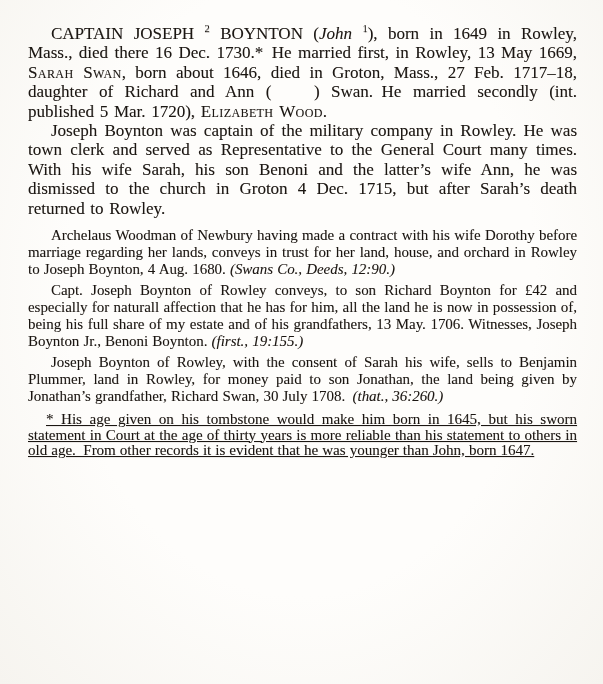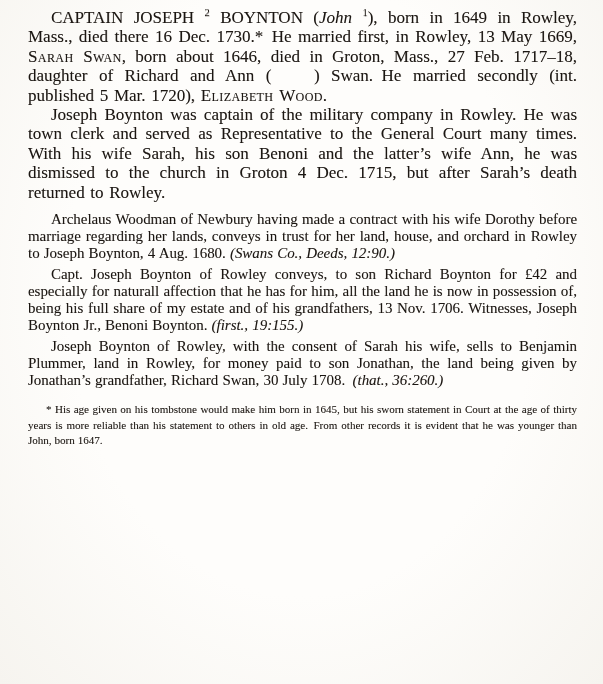--- a/index.html
+++ b/index.html
@@ -4,47 +4,47 @@
 <style>
   html, body { margin: 0; padding: 0; }
   body {
     width: 603px; height: 684px;
     background: #fdfcfa;
     overflow: hidden;
   }
   .page {
     box-sizing: border-box;
     width: 603px; height: 684px;
-    padding: 8px 26px 0 28px;
+    padding: 24px 26px 0 28px;
     background: radial-gradient(ellipse at 50% 42%, #fefdfb 55%, #f6f4ef 100%);
     color: #1b1612;
     font-family: "Liberation Serif", "DejaVu Serif", serif;
     text-shadow: 0.3px 0.3px 0 rgba(26, 19, 12, 0.28);
   }
   p { margin: 0; text-align: justify; }
   .main  { font-size: 17px;   line-height: 19.4px; word-spacing: 1.4px; }
   .indent { text-indent: 23px; }
   .abstracts { margin-top: 9px; }
   .abs   { font-size: 14.9px; line-height: 17px;   word-spacing: 0.5px; margin-bottom: 4px; }
-  .foot  { font-size: 11px; line-height: 15.5px; word-spacing: 0.3px; margin-top: 13px; text-indent: 18px; }
+  .foot  { font-size: 15px; line-height: 15.5px; word-spacing: 0.3px; margin-top: 7px; text-indent: 18px; text-decoration: underline; }
   .sc    { font-variant: small-caps; letter-spacing: 0.4px; }
   .it    { font-style: italic; }
   sup    { font-size: 0.62em; line-height: 0; vertical-align: super; letter-spacing: 0; }
 </style>
 </head>
 <body>
 
 <div class="page">
 
   <section>
     <p class="main indent"><span>CAPTAIN JOSEPH </span><sup>2</sup><span> BOYNTON (</span><span class="it">John </span><sup>1</sup><span>), born in 1649 in Rowley, Mass., died there 16 Dec. 1730.* He married first, in Rowley, 13 May 1669, </span><span class="sc">Sarah Swan</span><span>, born about 1646, died in Groton, Mass., 27 Feb. 1717–18, daughter of Richard and Ann (   ) Swan. He married secondly (int. published 5 Mar. 1720), </span><span class="sc">Elizabeth Wood</span><span>.</span></p>
     <p class="main indent">Joseph Boynton was captain of the military company in Rowley. He was town clerk and served as Representative to the General Court many times. With his wife Sarah, his son Benoni and the latter’s wife Ann, he was dismissed to the church in Groton 4 Dec. 1715, but after Sarah’s death returned to Rowley.</p>
   </section>
 
   <section class="abstracts">
     <p class="abs indent"><span>Archelaus Woodman of Newbury having made a contract with his wife Dorothy before marriage regarding her lands, conveys in trust for her land, house, and orchard in Rowley to Joseph Boynton, 4 Aug. 1680. </span><span class="it">(Swans Co., Deeds, 12:90.)</span></p>
-    <p class="abs indent"><span>Capt. Joseph Boynton of Rowley conveys, to son Richard Boynton for £42 and especially for naturall affection that he has for him, all the land he is now in possession of, being his full share of my estate and of his grandfathers, 13 Nov. 1706. Witnesses, Joseph Boynton Jr., Benoni Boynton. </span><span class="it">(first., 19:155.)</span></p>
+    <p class="abs indent"><span>Capt. Joseph Boynton of Rowley conveys, to son Richard Boynton for £42 and especially for naturall affection that he has for him, all the land he is now in possession of, being his full share of my estate and of his grandfathers, 13 May. 1706. Witnesses, Joseph Boynton Jr., Benoni Boynton. </span><span class="it">(first., 19:155.)</span></p>
     <p class="abs indent"><span>Joseph Boynton of Rowley, with the consent of Sarah his wife, sells to Benjamin Plummer, land in Rowley, for money paid to son Jonathan, the land being given by Jonathan’s grandfather, Richard Swan, 30 July 1708. </span><span class="it">(that., 36:260.)</span></p>
   </section>
 
   <p class="foot">* His age given on his tombstone would make him born in 1645, but his sworn statement in Court at the age of thirty years is more reliable than his statement to others in old age. From other records it is evident that he was younger than John, born 1647.</p>
 
 </div>
 
 </body></html>

